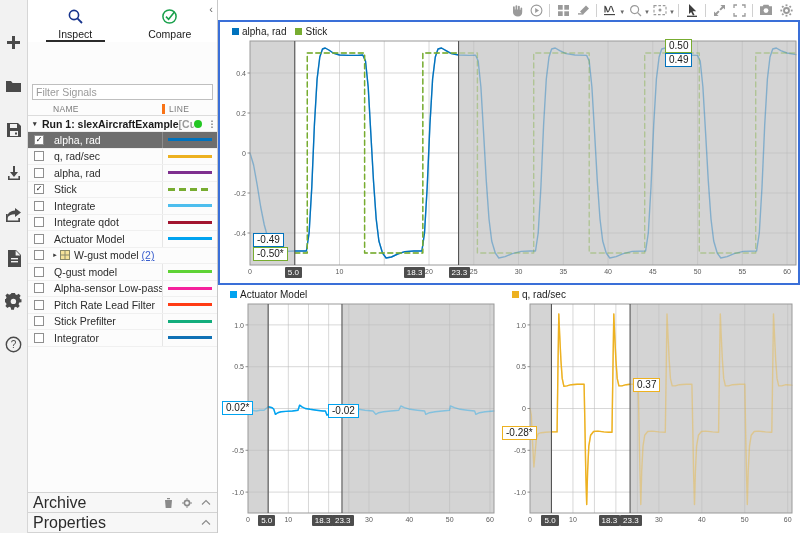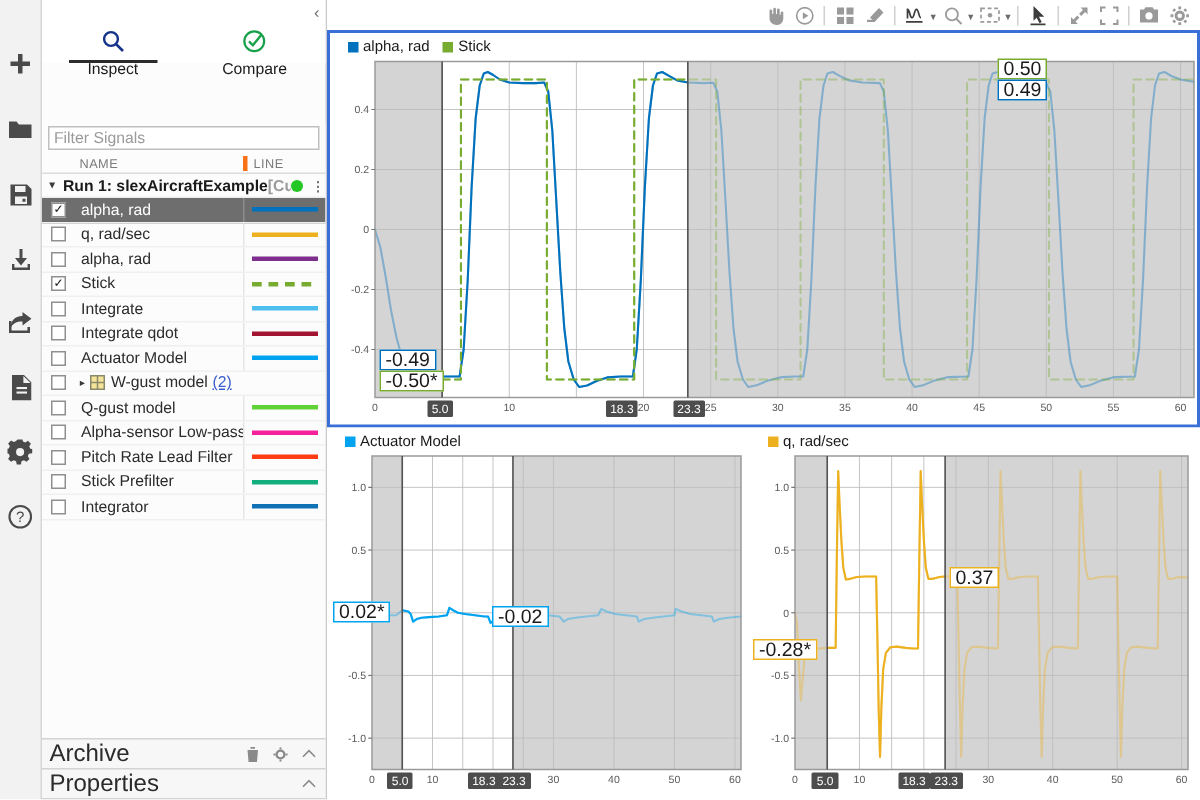--- a/index.html
+++ b/index.html
@@ -25,21 +25,21 @@
   .rail-btn svg { display:block; }
 
   
   .panel {
     width:190px; height:533px; background:#fcfcfc;
     border-right:1px solid #c9c9c9;
     display:flex; flex-direction:column; position:relative;
   }
   .tabs { display:flex; height:42px; background:#ffffff; position:relative; }
   .tab { flex:1; display:flex; flex-direction:column; align-items:center; justify-content:flex-start;
-         padding-top:19px; position:relative; }
+         padding-top:8px; position:relative; }
   .tab-label { font-size:10.5px; color:#1a1a1a; margin-top:1px; }
   .tab.active:after {
     content:""; position:absolute; left:18px; right:18px; bottom:0; height:2px; background:#2b2b2b;
   }
   .collapse-chevron { position:absolute; right:4px; top:3px; color:#6b6b6b; font-size:11px; }
 
   .filter-wrap { padding:2px 4px 3px 4px; background:#fcfcfc;margin-top:40px; }
   .filter-input {
     width:100%; height:16px; border:1px solid #bfbfbf; background:#fff;
     font-family:"Liberation Sans", sans-serif; font-size:10.5px; color:#333;
@@ -126,21 +126,21 @@
   .leg-sw { width:7px; height:7px; }
 
   svg.chart { position:absolute; left:0; top:0; }
   .tickt { font-family:"Liberation Sans", sans-serif; font-size:7px; fill:#5a5a5a; }
 
   .cur-tag {
     position:absolute; background:#4d4d4d; color:#fff; font-size:8px;
     padding:1px 3px 1px 3px; line-height:9px; border-radius:1px; white-space:nowrap;
   }
   .val-tag {
-    position:absolute; background:#fff; font-size:13px; line-height:10px;
+    position:absolute; background:#fff; font-size:10px; line-height:10px;
     padding:1px 3px; border:1px solid #888; white-space:nowrap; color:#1a1a1a;
   }
 </style>
 </head>
 <body>
 
 <div id="app">
 
   <div class="rail">
     <div class="rail-btn">

